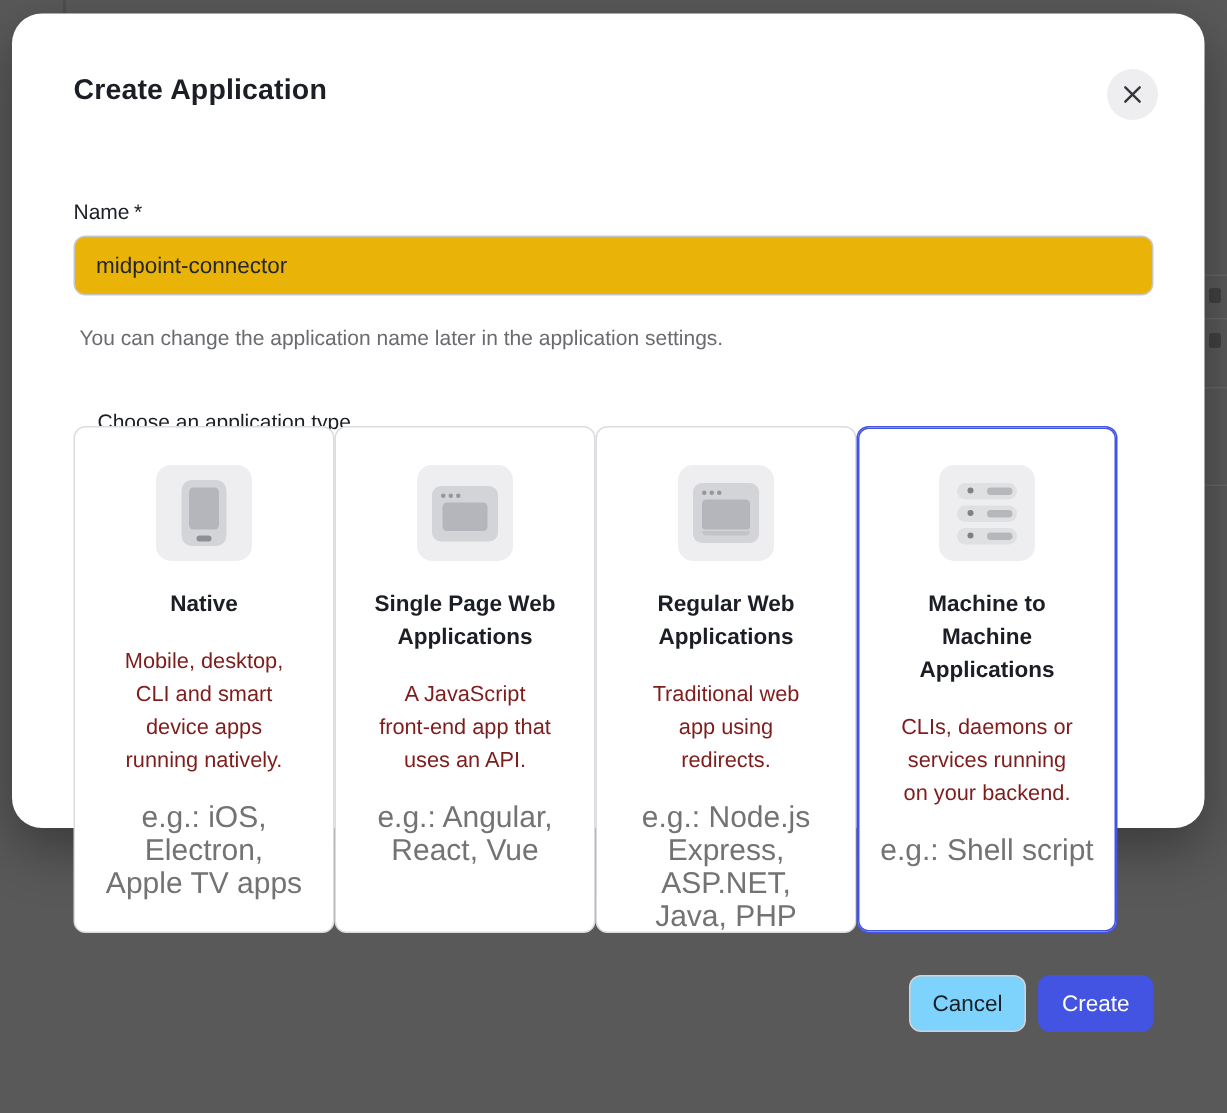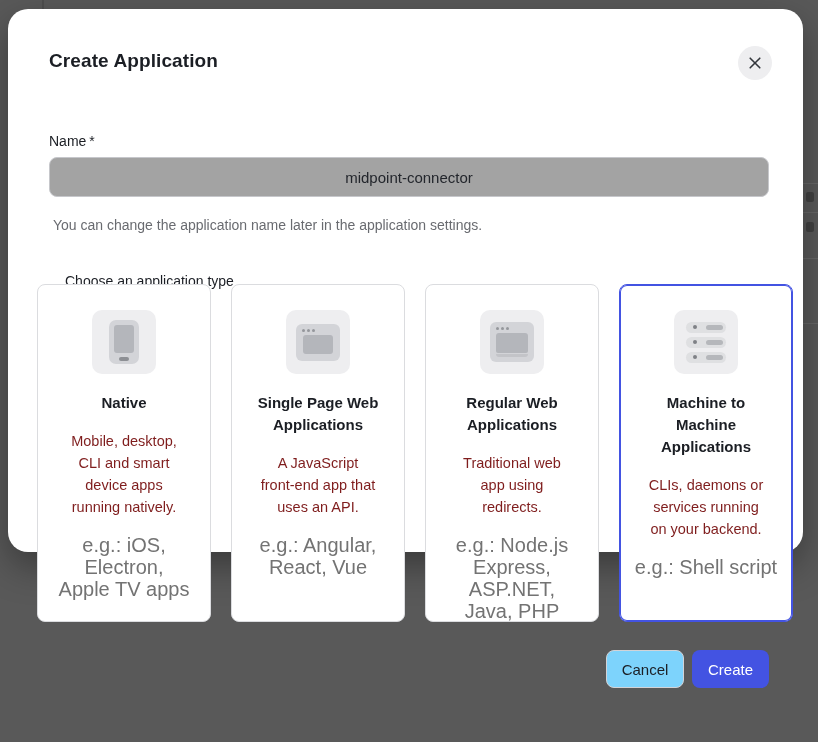--- a/index.html
+++ b/index.html
@@ -34,33 +34,33 @@
     display:flex;align-items:center;justify-content:center;cursor:pointer;
   }
   .name-label{
     position:absolute;left:41px;top:124px;
     font-size:14px;color:#1b1e24;
   }
   .name-label .req{margin-left:3px;}
   .name-input{
     position:absolute;left:41px;top:148px;width:720px;height:40px;
     border:1px solid #c6c7cb;border-radius:8px;padding:0 14px;
-    font-size:15px;color:#23262c;font-family:inherit;outline:none;background:#a3a3a3;text-align:center;
+    font-size:15px;color:#23262c;font-family:inherit;outline:none;background:#eab308;
   }
   .helper-text{
     position:absolute;left:41px;top:204px;margin:4px;
     font-size:14px;color:#696b70;
   }
   .section-label{
     position:absolute;left:41px;top:248px;margin:16px;
     font-size:14px;font-weight:500;color:#1b1e24;
   }
   .cards{
-    position:absolute;left:29px;top:275px;
-    display:grid;grid-template-columns:repeat(4,174px);gap:20px;
+    position:absolute;left:41px;top:275px;
+    display:grid;grid-template-columns:repeat(4,174px);gap:0;
   }
   .type-card{
     height:338px;border:1px solid #dbdcdf;border-radius:8px;
     background:#fff;text-align:center;cursor:pointer;
   }
   .type-card.selected{
     border-color:var(--accent);
     box-shadow:0 0 0 1px var(--accent) inset;
   }
   .icon-tile{

